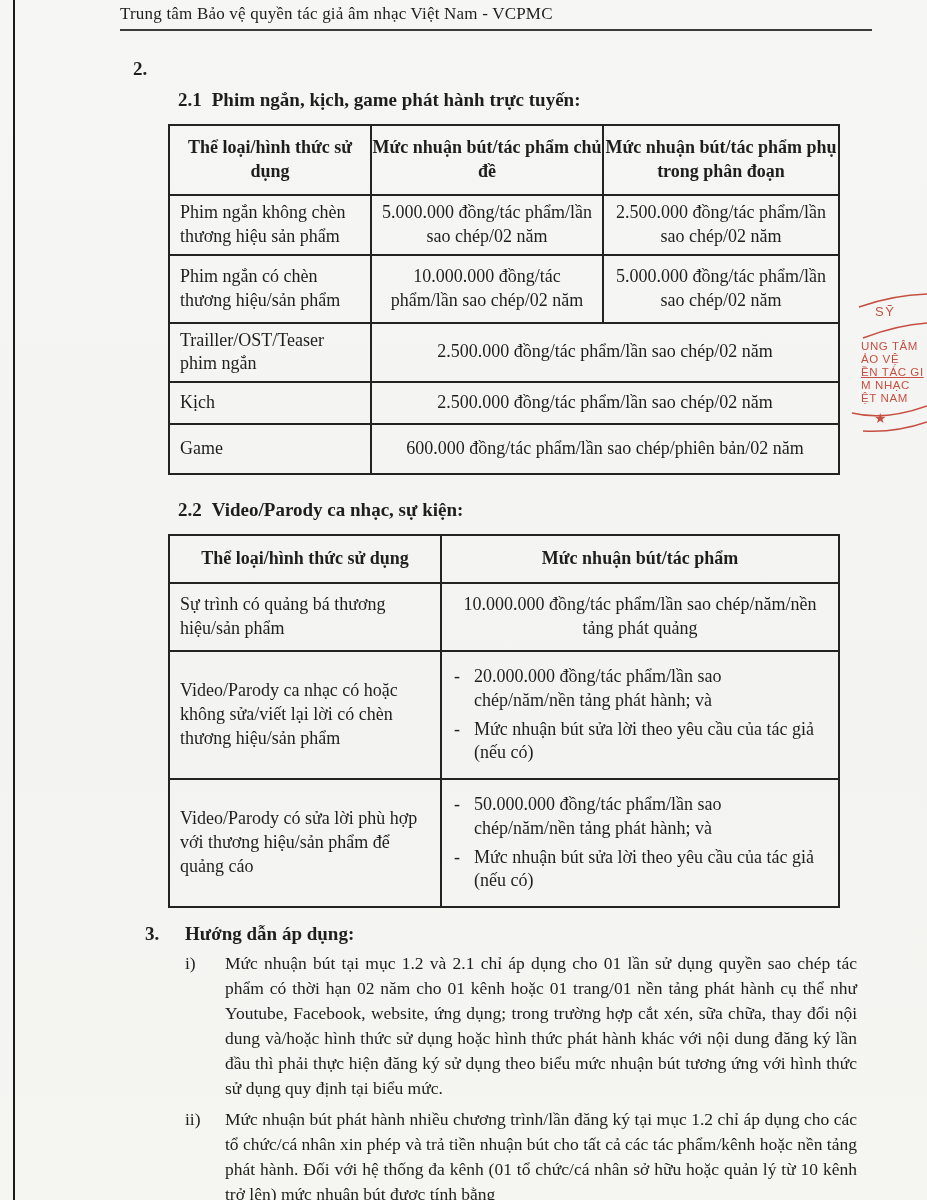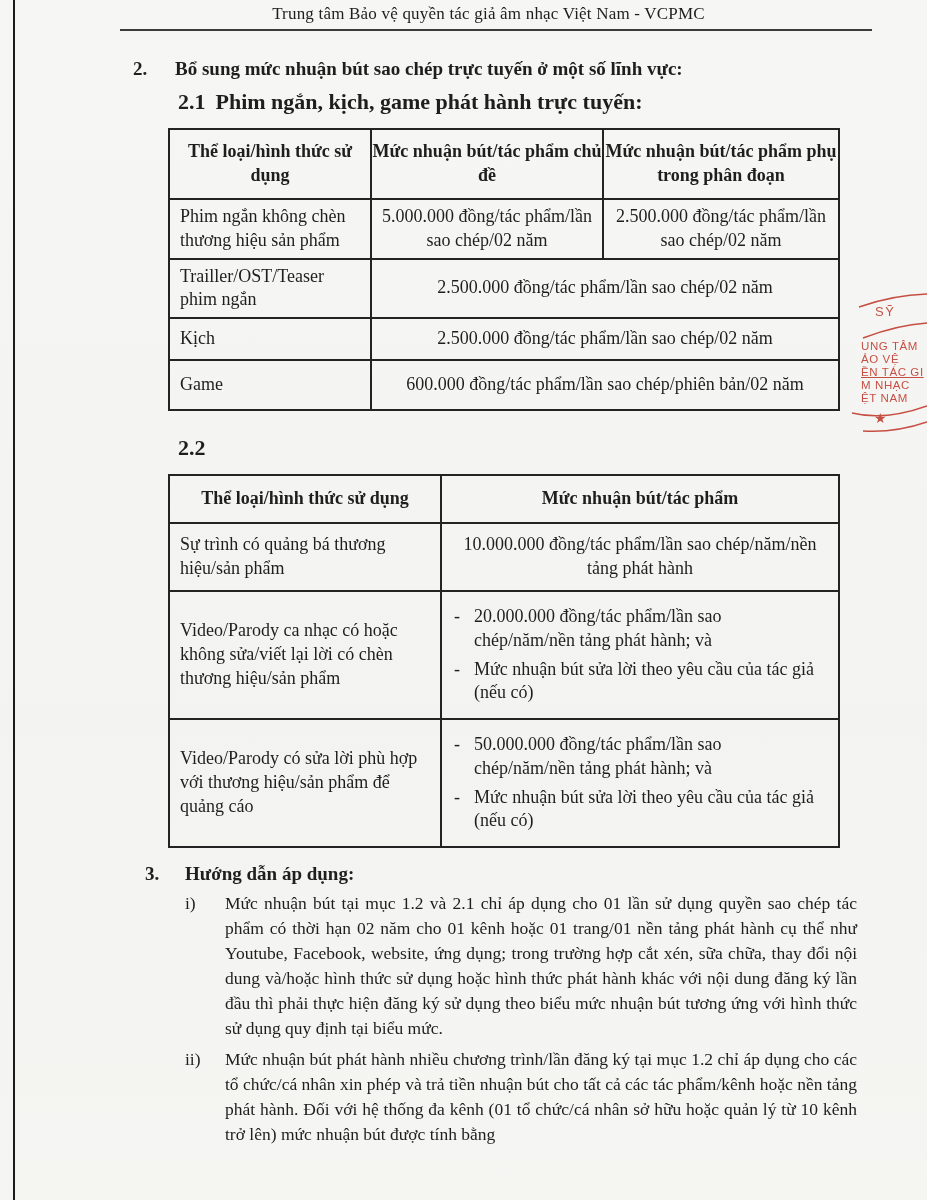--- a/index.html
+++ b/index.html
@@ -5,27 +5,27 @@
   html,body { margin:0; padding:0; }
   .page {
     position:relative; width:927px; height:1200px;
     background:linear-gradient(180deg,#f6f6f4 0%,#f3f3f1 60%,#f5f5f2 100%);
     font-family:"Liberation Serif", serif;
     color:#1e1e1c; overflow:hidden;
   }
   .scan-edge { position:absolute; left:13px; top:0; height:100%; width:2px; background:#1b1b1b; }
   .content { padding:4px 70px 0 120px; }
 
-  .doc-header { font-size:17px; letter-spacing:.2px;text-align:center; }
+  .doc-header { font-size:17px; letter-spacing:.2px; }
   .header-rule { width:752px; height:2px; background:#3b3b39; margin-top:5px; }
 
   .sec-heading { display:flex; font-weight:bold; font-size:19px; }
   .sec-heading.sec2 { margin-top:27px; }
   .sec-heading .num { width:42px; padding-left:13px; box-sizing:content-box; }
-  .sub-heading { margin-left:58px; margin-top:9px; font-weight:bold; font-size:22px; display:flex; }
+  .sub-heading { margin-left:58px; margin-top:9px; font-weight:bold; font-size:19px; display:flex; }
   .sub-heading .subnum { margin-right:10px; }
 
   table { border-collapse:collapse; margin-left:48px; width:670px; font-size:18px; table-layout:fixed; }
   .t1 { margin-top:13px; }
   .t2 { margin-top:13px; }
   th, td { border:2px solid #232323; vertical-align:middle; line-height:1.32; }
   th { font-weight:bold; text-align:center; padding:6px 0; }
   td { padding:5px 8px; }
   td.typecell { text-align:left; padding-left:10px; padding-right:12px; }
   td.valcell { text-align:center; }
@@ -67,21 +67,20 @@
 <div class="page">
   <div class="scan-edge"></div>
 
   <div class="content">
 
     <div class="doc-header">Trung tâm Bảo vệ quyền tác giả âm nhạc Việt Nam - VCPMC</div>
     <div class="header-rule"></div>
 
     <div class="sec-heading sec2">
       <span class="num">2.</span>
-      <span>Bổ sung mức nhuận bút sao chép trực tuyến ở một số lĩnh vực:</span>
     </div>
 
     <div class="sub-heading">
       <span class="subnum">2.1</span>
       <span>Phim ngắn, kịch, game phát hành trực tuyến:</span>
     </div>
 
     <table class="t1">
       <colgroup>
           <col style="width:202px">
@@ -92,52 +91,58 @@
           <tr class="hdr">
         <th>Thể loại/hình thức sử dụng</th>
         <th>Mức nhuận bút/tác phẩm chủ đề</th>
         <th>Mức nhuận bút/tác phẩm phụ trong phân đoạn</th>
       </tr>
       <tr class="r1">
         <td class="typecell">Phim ngắn không chèn thương hiệu sản phẩm</td>
         <td class="valcell">5.000.000 đồng/tác phẩm/lần sao chép/02 năm</td>
         <td class="valcell">2.500.000 đồng/tác phẩm/lần sao chép/02 năm</td>
       </tr>
+      <tr class="r2">
+        <td class="typecell">Phim ngắn có chèn thương hiệu/sản phẩm</td>
+        <td class="valcell">10.000.000 đồng/tác phẩm/lần sao chép/02 năm</td>
+        <td class="valcell">5.000.000 đồng/tác phẩm/lần sao chép/02 năm</td>
+      </tr>
       <tr class="r3">
         <td class="typecell">Trailler/OST/Teaser phim ngắn</td>
         <td class="valcell" colspan="2">2.500.000 đồng/tác phẩm/lần sao chép/02 năm</td>
       </tr>
       <tr class="r4">
         <td class="typecell">Kịch</td>
         <td class="valcell" colspan="2">2.500.000 đồng/tác phẩm/lần sao chép/02 năm</td>
       </tr>
       <tr class="r5">
         <td class="typecell">Game</td>
         <td class="valcell" colspan="2">600.000 đồng/tác phẩm/lần sao chép/phiên bản/02 năm</td>
       </tr>
     </tbody>
       </table>
 
     <div class="sub-heading" style="margin-top:24px;">
       <span class="subnum">2.2</span>
+      <span>Video/Parody ca nhạc, sự kiện:</span>
     </div>
 
     <table class="t2">
       <colgroup>
           <col style="width:272px">
           <col style="width:398px">
         </colgroup>
       <tbody>
           <tr class="hdr">
         <th>Thể loại/hình thức sử dụng</th>
         <th>Mức nhuận bút/tác phẩm</th>
       </tr>
       <tr class="r1">
         <td class="typecell">Sự trình có quảng bá thương hiệu/sản phẩm</td>
-        <td class="valcell">10.000.000 đồng/tác phẩm/lần sao chép/năm/nền tảng phát hành</td>
+        <td class="valcell">10.000.000 đồng/tác phẩm/lần sao chép/năm/nền tảng phát quảng</td>
       </tr>
       <tr class="r2">
         <td class="typecell">Video/Parody ca nhạc có hoặc không sửa/viết lại lời có chèn thương hiệu/sản phẩm</td>
         <td class="listcell">
           <div class="bullet-item">
             <span class="dash">-</span>
             <span class="itext">20.000.000 đồng/tác phẩm/lần sao chép/năm/nền tảng phát hành; và</span>
           </div>
           <div class="bullet-item">
             <span class="dash">-</span>

